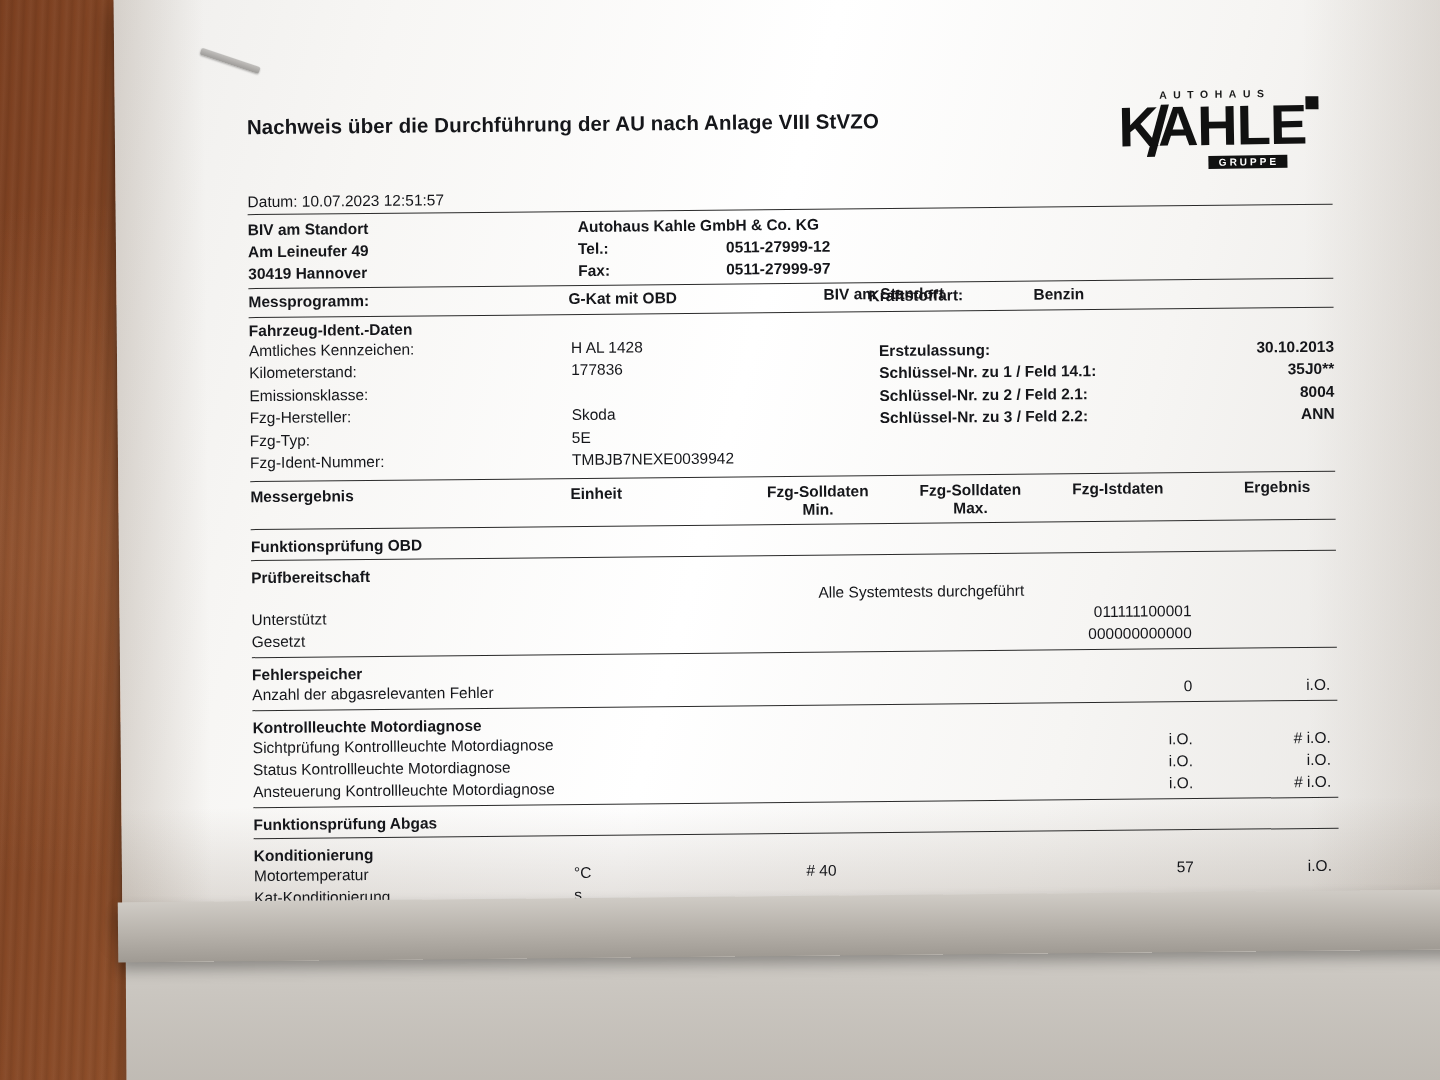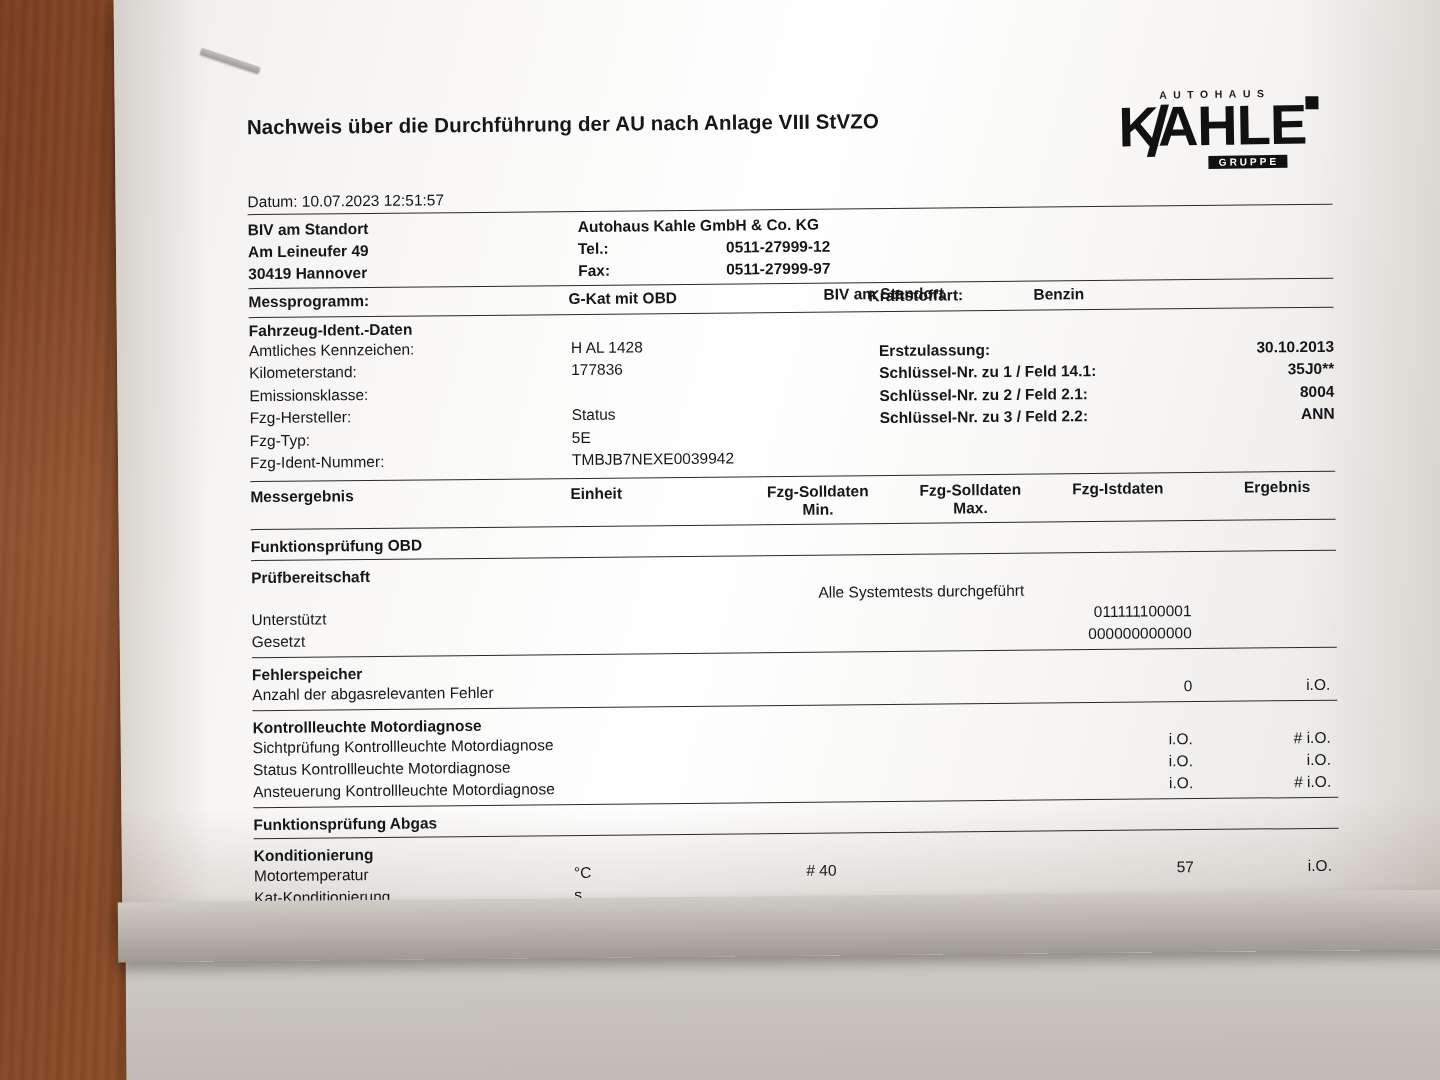--- a/index.html
+++ b/index.html
@@ -382,21 +382,21 @@
         <div class="vr">
           <div class="k">Kilometerstand:</div>
           <div class="v">177836</div>
         </div>
         <div class="vr">
           <div class="k">Emissionsklasse:</div>
           <div class="v"></div>
         </div>
         <div class="vr">
           <div class="k">Fzg-Hersteller:</div>
-          <div class="v">Status</div>
+          <div class="v">Skoda</div>
         </div>
         <div class="vr">
           <div class="k">Fzg-Typ:</div>
           <div class="v">5E</div>
         </div>
         <div class="vr">
           <div class="k">Fzg-Ident-Nummer:</div>
           <div class="v">TMBJB7NEXE0039942</div>
         </div>
       </div>

